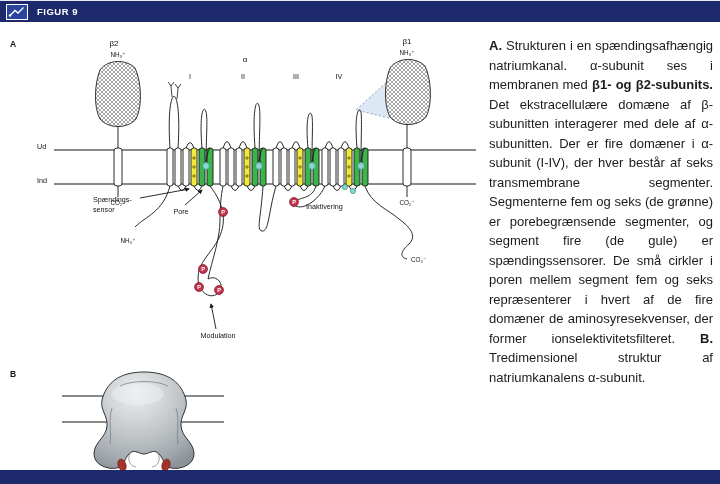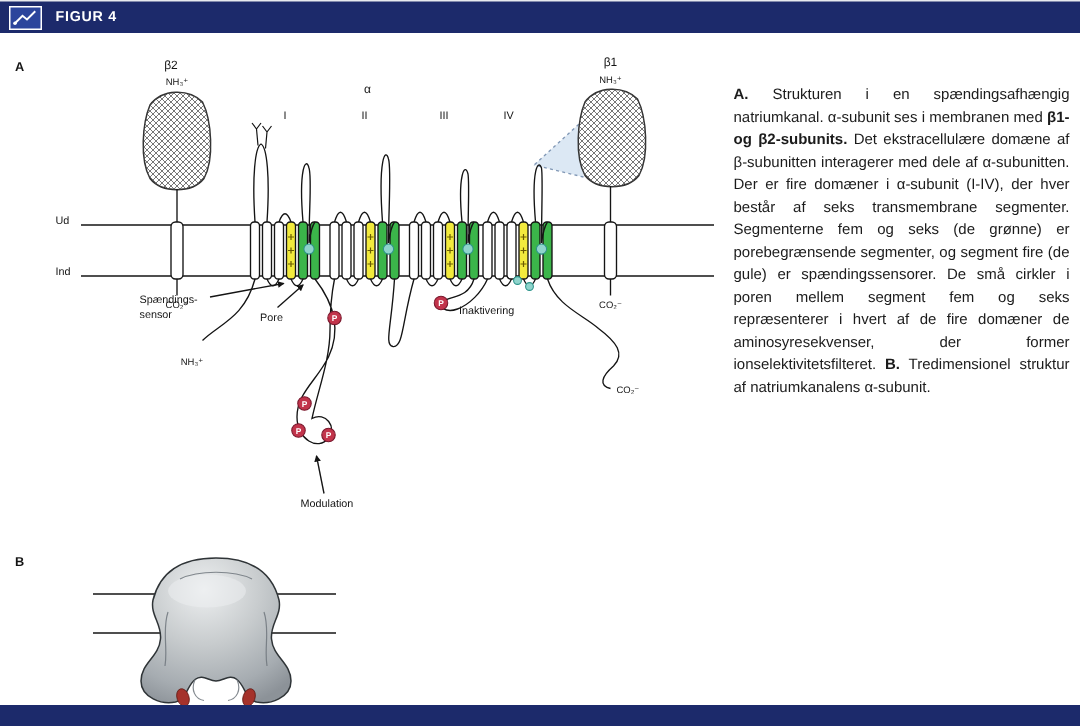--- a/index.html
+++ b/index.html
@@ -4,21 +4,21 @@
 <style>
   html,body{margin:0;padding:0;background:#fff;}
   .page{position:relative;width:720px;height:484px;background:#fff;overflow:hidden;
         font-family:"Liberation Sans","DejaVu Sans",sans-serif;}
   .topbar{position:absolute;top:0;left:0;width:720px;height:22px;background:#1c2a6b;
           display:flex;align-items:center;border-top:1px solid #e7e9ee;box-sizing:border-box;}
   .iconbox{margin-left:6px;display:flex;align-items:center;}
   .titletxt{color:#fff;font-weight:bold;font-size:9.5px;letter-spacing:.5px;margin-left:9px;}
   .content{position:absolute;top:22px;left:0;width:720px;height:448px;}
   .diagram{position:absolute;top:0;left:0;}
-  .caption{position:absolute;left:489px;top:34px;width:224px;font-size:10px;line-height:1.5;
+  .caption{position:absolute;left:489px;top:14px;width:224px;font-size:13px;line-height:1.5;
            color:#1b1b1b;text-align:justify;}
   .bottombar{position:absolute;left:0;bottom:0;width:720px;height:14px;background:#1c2a6b;}
   svg text{font-family:"Liberation Sans","DejaVu Sans",sans-serif;fill:#141414;}
   .t8{font-size:8px;} .t8b{font-size:8.5px;font-weight:bold;}
   .t7{font-size:7.2px;} .t6{font-size:6.3px;}
   .tp{font-size:5.6px;font-weight:bold;fill:#fff;text-anchor:middle;}
   .mid{text-anchor:middle;}
   .ln{fill:none;stroke:#141414;stroke-width:1;}
   .lt{fill:none;stroke:#141414;stroke-width:0.9;}
   .seg{stroke:#141414;stroke-width:0.9;}
@@ -35,21 +35,21 @@
 <div class="page">
 
   <div class="topbar">
     <span class="iconbox">
       <svg width="22" height="16" viewBox="0 0 22 16">
         <rect x="0.5" y="0.5" width="21" height="15" fill="#2c459c" stroke="#fff"></rect>
         <polyline points="4,11.5 9,6.5 12,9 17.5,3.5" stroke="#fff" fill="none" stroke-width="1.3"></polyline>
         <circle cx="4" cy="11.5" r="1.2" fill="#fff"></circle>
       </svg>
     </span>
-    <span class="titletxt">FIGUR 4</span>
+    <span class="titletxt">FIGUR 9</span>
   </div>
 
   <div class="content">
 
     <svg class="diagram" width="480" height="448" viewBox="0 0 480 448">
       <defs>
         <pattern id="xh" width="4" height="4" patternUnits="userSpaceOnUse">
           <path d="M0,0 l4,4 M4,0 l-4,4" stroke="#4a4a4a" stroke-width="0.5"></path>
         </pattern>
         <radialGradient id="blobg" cx="42%" cy="22%" r="85%">

